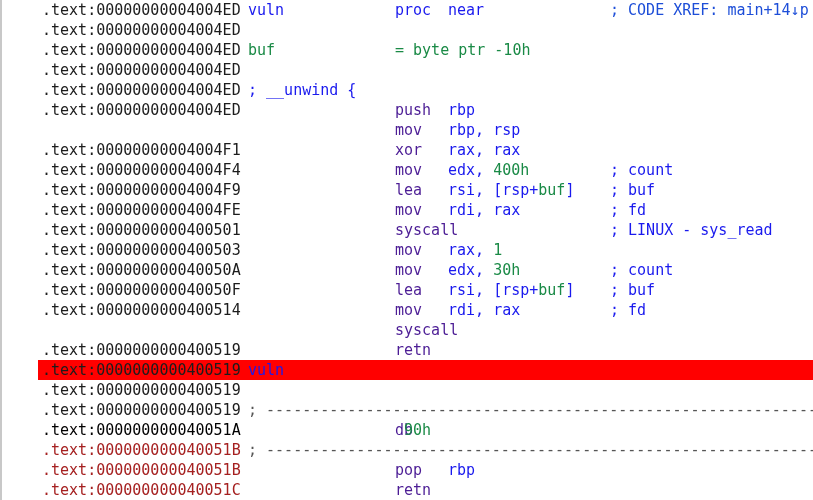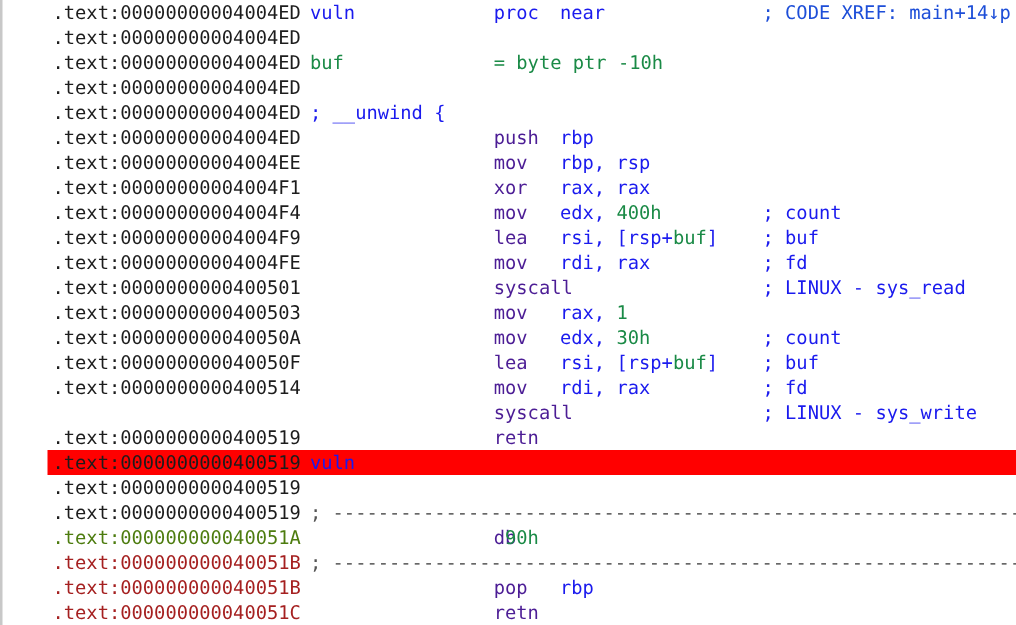--- a/index.html
+++ b/index.html
@@ -43,21 +43,21 @@
 
   
   .col-addr  { left: 4px; }
   .col-label { left: 210px; }
   .col-mnem  { left: 357px; }
   .col-op    { left: 410px; }
   .col-cmt   { left: 572px; }
 
   
   .c-addr      { color: #1c1c1c; }
-  .c-addr-grey { color: #4d7c0f; }
+  .c-addr-grey { color: #000000; }
   .c-addr-red  { color: #a52020; }
   .c-name      { color: #1a1aee; }
   .c-kw        { color: #1a1aee; text-align: center; }
   .c-mnem      { color: #4c1d95; }
   .c-op        { color: #1a1aee; }
   .c-num       { color: #1a8a46; }
   .c-cmt-blue  { color: #1a1aee; }
   .c-cmt-green { color: #1d4ed8; }
   .c-dash      { color: #555555; }
   .c-black     { color: #000000; }
@@ -79,31 +79,31 @@
 </head>
 <body>
 
 <div id="disasm">
     <div class="line"><span class="seg col-addr c-addr">.text:00000000004004ED</span><span class="seg col-label c-name">vuln</span><span class="seg col-mnem c-kw">proc</span><span class="seg col-op c-kw">near</span><span class="seg col-cmt c-cmt-green">; CODE XREF: main+14↓p</span></div>
     <div class="line"><span class="seg col-addr c-addr">.text:00000000004004ED</span></div>
     <div class="line"><span class="seg col-addr c-addr">.text:00000000004004ED</span><span class="seg col-label c-num">buf</span><span class="seg col-mnem c-num">= byte ptr -10h</span></div>
     <div class="line"><span class="seg col-addr c-addr">.text:00000000004004ED</span></div>
     <div class="line"><span class="seg col-addr c-addr">.text:00000000004004ED</span><span class="seg col-label c-cmt-blue">; __unwind {</span></div>
     <div class="line"><span class="seg col-addr c-addr">.text:00000000004004ED</span><span class="seg col-mnem c-mnem">push</span><span class="seg col-op c-op">rbp</span></div>
-    <div class="line"><span class="seg col-addr c-addr">.text:00000000004004EE</span><span class="seg col-mnem c-mnem">mov</span><span class="seg col-op c-op">rbp, rsp</span></div>
+    <div class="line"><span class="seg col-mnem c-mnem">mov</span><span class="seg col-op c-op">rbp, rsp</span></div>
     <div class="line"><span class="seg col-addr c-addr">.text:00000000004004F1</span><span class="seg col-mnem c-mnem">xor</span><span class="seg col-op c-op">rax, rax</span></div>
     <div class="line"><span class="seg col-addr c-addr">.text:00000000004004F4</span><span class="seg col-mnem c-mnem">mov</span><span class="seg col-op c-op">edx, <span class="c-num">400h</span></span><span class="seg col-cmt c-cmt-blue">; count</span></div>
     <div class="line"><span class="seg col-addr c-addr">.text:00000000004004F9</span><span class="seg col-mnem c-mnem">lea</span><span class="seg col-op c-op">rsi, [rsp+<span class="c-num">buf</span>]</span><span class="seg col-cmt c-cmt-blue">; buf</span></div>
     <div class="line"><span class="seg col-addr c-addr">.text:00000000004004FE</span><span class="seg col-mnem c-mnem">mov</span><span class="seg col-op c-op">rdi, rax</span><span class="seg col-cmt c-cmt-blue">; fd</span></div>
     <div class="line"><span class="seg col-addr c-addr">.text:0000000000400501</span><span class="seg col-mnem c-mnem">syscall</span><span class="seg col-cmt c-cmt-blue">; LINUX - sys_read</span></div>
     <div class="line"><span class="seg col-addr c-addr">.text:0000000000400503</span><span class="seg col-mnem c-mnem">mov</span><span class="seg col-op c-op">rax, <span class="c-num">1</span></span></div>
     <div class="line"><span class="seg col-addr c-addr">.text:000000000040050A</span><span class="seg col-mnem c-mnem">mov</span><span class="seg col-op c-op">edx, <span class="c-num">30h</span></span><span class="seg col-cmt c-cmt-blue">; count</span></div>
     <div class="line"><span class="seg col-addr c-addr">.text:000000000040050F</span><span class="seg col-mnem c-mnem">lea</span><span class="seg col-op c-op">rsi, [rsp+<span class="c-num">buf</span>]</span><span class="seg col-cmt c-cmt-blue">; buf</span></div>
     <div class="line"><span class="seg col-addr c-addr">.text:0000000000400514</span><span class="seg col-mnem c-mnem">mov</span><span class="seg col-op c-op">rdi, rax</span><span class="seg col-cmt c-cmt-blue">; fd</span></div>
-    <div class="line"><span class="seg col-mnem c-mnem">syscall</span><span class="seg col-cmt c-cmt-blue">; LINUX - sys_write</span></div>
+    <div class="line"><span class="seg col-mnem c-mnem">syscall</span></div>
     <div class="line"><span class="seg col-addr c-addr">.text:0000000000400519</span><span class="seg col-mnem c-mnem">retn</span></div>
     <div class="line hl"><div class="hl-band"></div><span class="seg col-addr c-addr">.text:0000000000400519</span><span class="seg col-label c-name">vuln</span></div>
     <div class="line"><span class="seg col-addr c-addr">.text:0000000000400519</span></div>
     <div class="line"><span class="seg col-addr c-addr">.text:0000000000400519</span><span class="seg col-label c-dash">; ---------------------------------------------------------------------------</span></div>
     <div class="line"><span class="seg col-addr c-addr-grey">.text:000000000040051A</span><span class="seg col-mnem c-mnem">db</span><span class="seg  c-op" style="left: 366px; position: absolute; top: 0px;"><span class="c-num">90h</span></span></div>
     <div class="line"><span class="seg col-addr c-addr-red">.text:000000000040051B</span><span class="seg col-label c-dash">; ---------------------------------------------------------------------------</span></div>
     <div class="line"><span class="seg col-addr c-addr-red">.text:000000000040051B</span><span class="seg col-mnem c-mnem">pop</span><span class="seg col-op c-op">rbp</span></div>
     <div class="line"><span class="seg col-addr c-addr-red">.text:000000000040051C</span><span class="seg col-mnem c-mnem">retn</span></div>
   </div>
 

